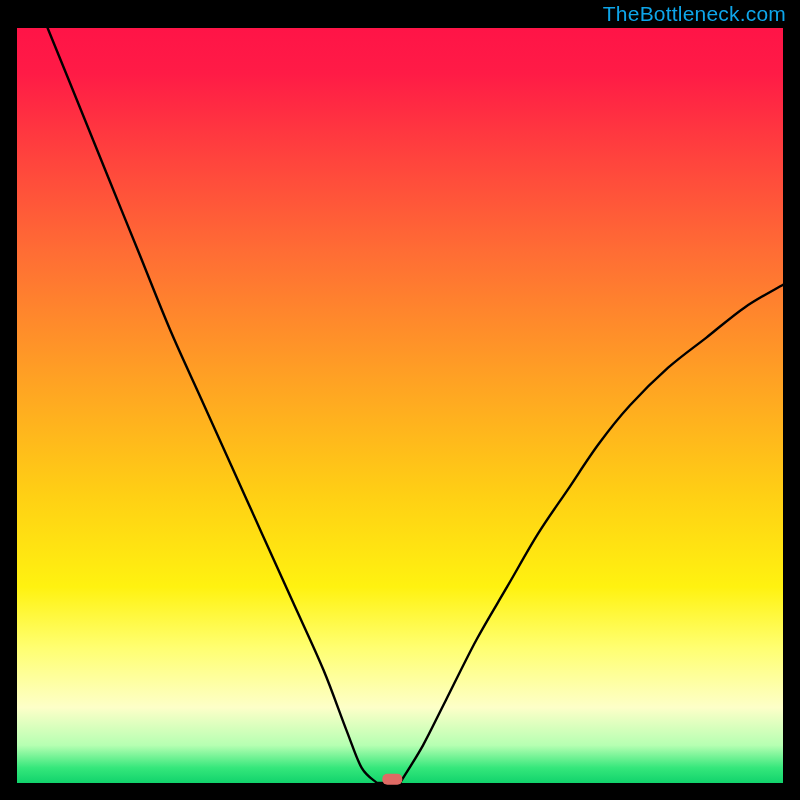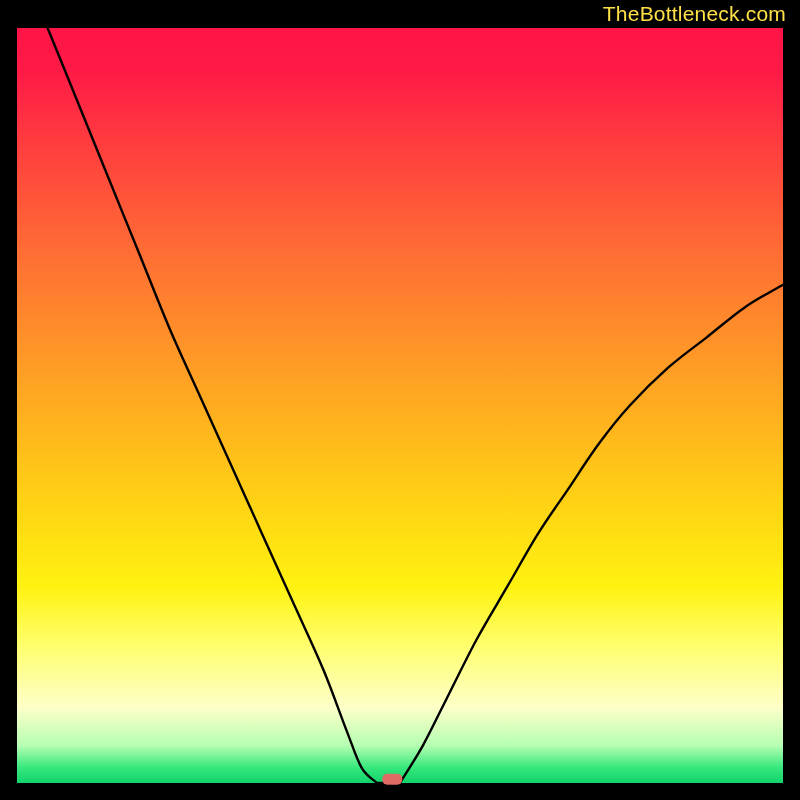--- a/index.html
+++ b/index.html
@@ -14,21 +14,21 @@
   .frame {
     position: relative;
     width: 800px;
     height: 800px;
     background: #000;
   }
   .watermark {
     position: absolute;
     top: 2px;
     right: 14px;
-    color: #fde047;
+    color: #0ea5e9;
     font-size: 21px;
     font-weight: 500;
     letter-spacing: 0.2px;
     z-index: 10;
   }
   .plot-outer {
     position: absolute;
     left: 17px;
     top: 28px;
     width: 766px;

